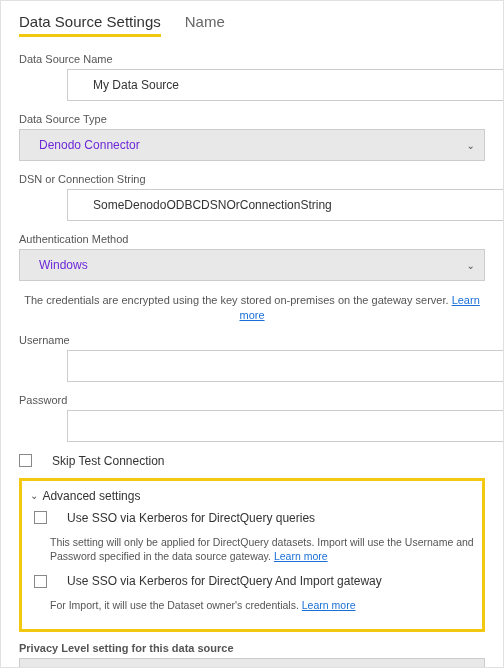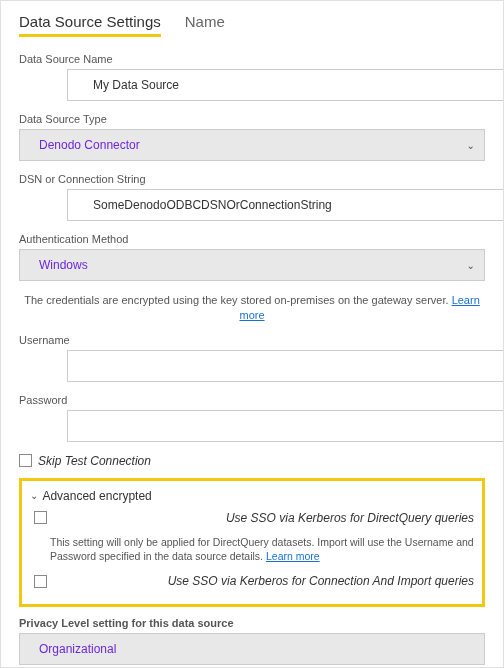--- a/index.html
+++ b/index.html
@@ -79,23 +79,22 @@
       text-align: center;
     }
     .link {
       color: #1a6fd6;
       text-decoration: underline;
       cursor: pointer;
     }
     .checkbox-row {
       display: flex;
       align-items: center;
-      gap: 6px;
+      gap: 20px;
       margin-bottom: 10px;
-      font-style: italic;
     }
     .checkbox {
       width: 13px;
       height: 13px;
       border: 1px solid #888;
       background: #fff;
       cursor: pointer;
       flex-shrink: 0;
     }
     .advanced-panel {
@@ -117,21 +116,20 @@
       color: #555;
     }
     .sub-desc {
       font-size: 10.5px;
       color: #555;
       margin: 2px 0 10px 20px;
       line-height: 1.4;
     }
     .inner-check {
       margin-left: 4px;
-      justify-content: space-between;
     }
     .privacy-label {
       font-size: 11px;
       color: #555;
       margin-bottom: 4px;
       font-weight: bold;
     }
   </style>
 </head>
 <body>
@@ -172,34 +170,37 @@
 <input class="text-input" type="password" value="" style="">
 
 <div class="checkbox-row">
   <div class="checkbox"></div>
   <span>Skip Test Connection</span>
 </div>
 
 <div class="advanced-panel">
   <div class="advanced-header">
     <span class="chev-down">⌄</span>
-    <span>Advanced encrypted</span>
+    <span>Advanced settings</span>
   </div>
 
   <div class="checkbox-row inner-check">
     <div class="checkbox"></div>
     <span>Use SSO via Kerberos for DirectQuery queries</span>
   </div>
   <div class="sub-desc">
-    <span>This setting will only be applied for DirectQuery datasets. Import will use the Username and Password specified in the data source details. </span><span class="link">Learn more</span>
+    <span>This setting will only be applied for DirectQuery datasets. Import will use the Username and Password specified in the data source gateway. </span><span class="link">Learn more</span>
   </div>
 
   <div class="checkbox-row inner-check">
     <div class="checkbox"></div>
-    <span>Use SSO via Kerberos for Connection And Import queries</span>
+    <span>Use SSO via Kerberos for DirectQuery And Import gateway</span>
+  </div>
+  <div class="sub-desc">
+    <span>For Import, it will use the Dataset owner's credentials. </span><span class="link">Learn more</span>
   </div>
 </div>
 
 <div class="privacy-label">Privacy Level setting for this data source</div>
 <div class="select-wrap" style="margin-bottom:0">
   <input class="select-input" readonly="" value="Organizational" style="">
   
 </div>
 
 

